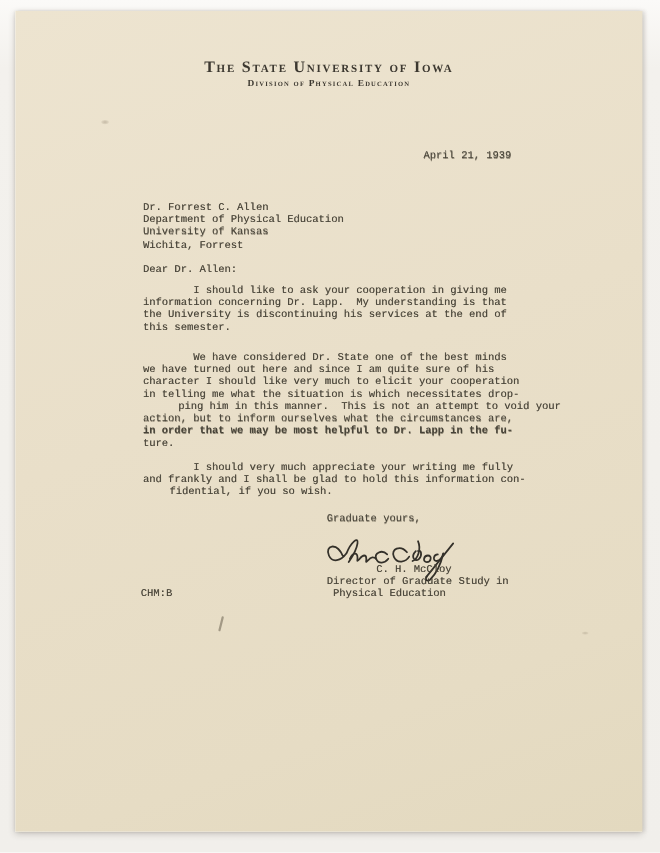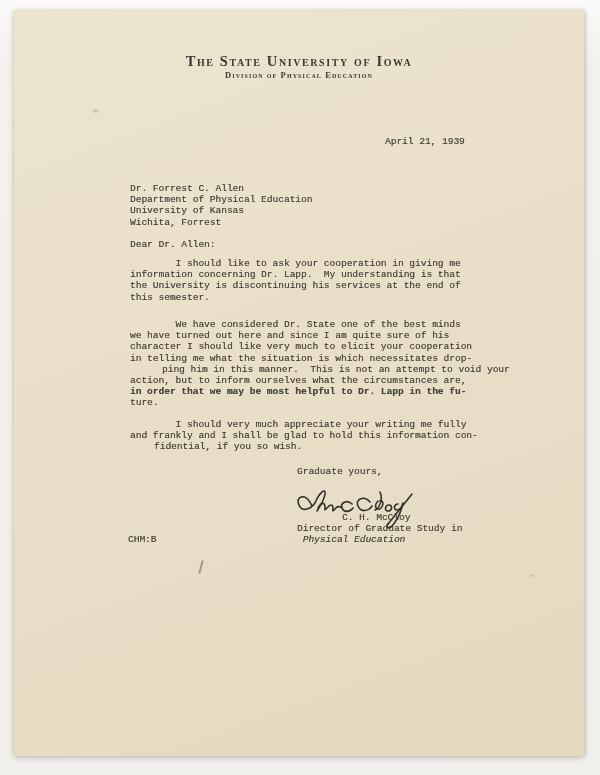--- a/index.html
+++ b/index.html
@@ -100,21 +100,21 @@
       <path d="M78,20 C72,13 63,17 66,24 C69,31 77,29 80,24"></path>
       <path d="M88,10 C91,17 88,26 83,28 M86,19 C81,24 85,30 89,26 C92,23 91,17 88,19"></path>
       <path d="M97,23 C93,23 92,29 96,29 C100,29 101,23 97,23"></path>
       <path d="M106,22 C102,22 101,28 105,28 C108,28 110,25 111,21 C109,30 106,38 99,45 C96,47 94,45 96,42"></path>
       <path d="M96,42 L120,12"></path>
     </svg>
 
     <div>
       <div class="tw" style="left:283px;top:502px;margin-left:45px;">C. H. McCloy</div>
       <div class="tw" style="left:283px;top:513.2px;">Director of Graduate Study in</div>
-      <div class="tw" style="left:283px;top:524.4px;font-style:italic;"> Physical Education</div>
+      <div class="tw" style="left:283px;top:524.4px;"> Physical Education</div>
     </div>
 
     <div class="tw" style="left:114px;top:524.4px;">CHM:B</div>
 
     <div class="pencil-slash"></div>
     <div class="speck"></div>
     <div class="speck2"></div>
   </div>
 </div>
 

